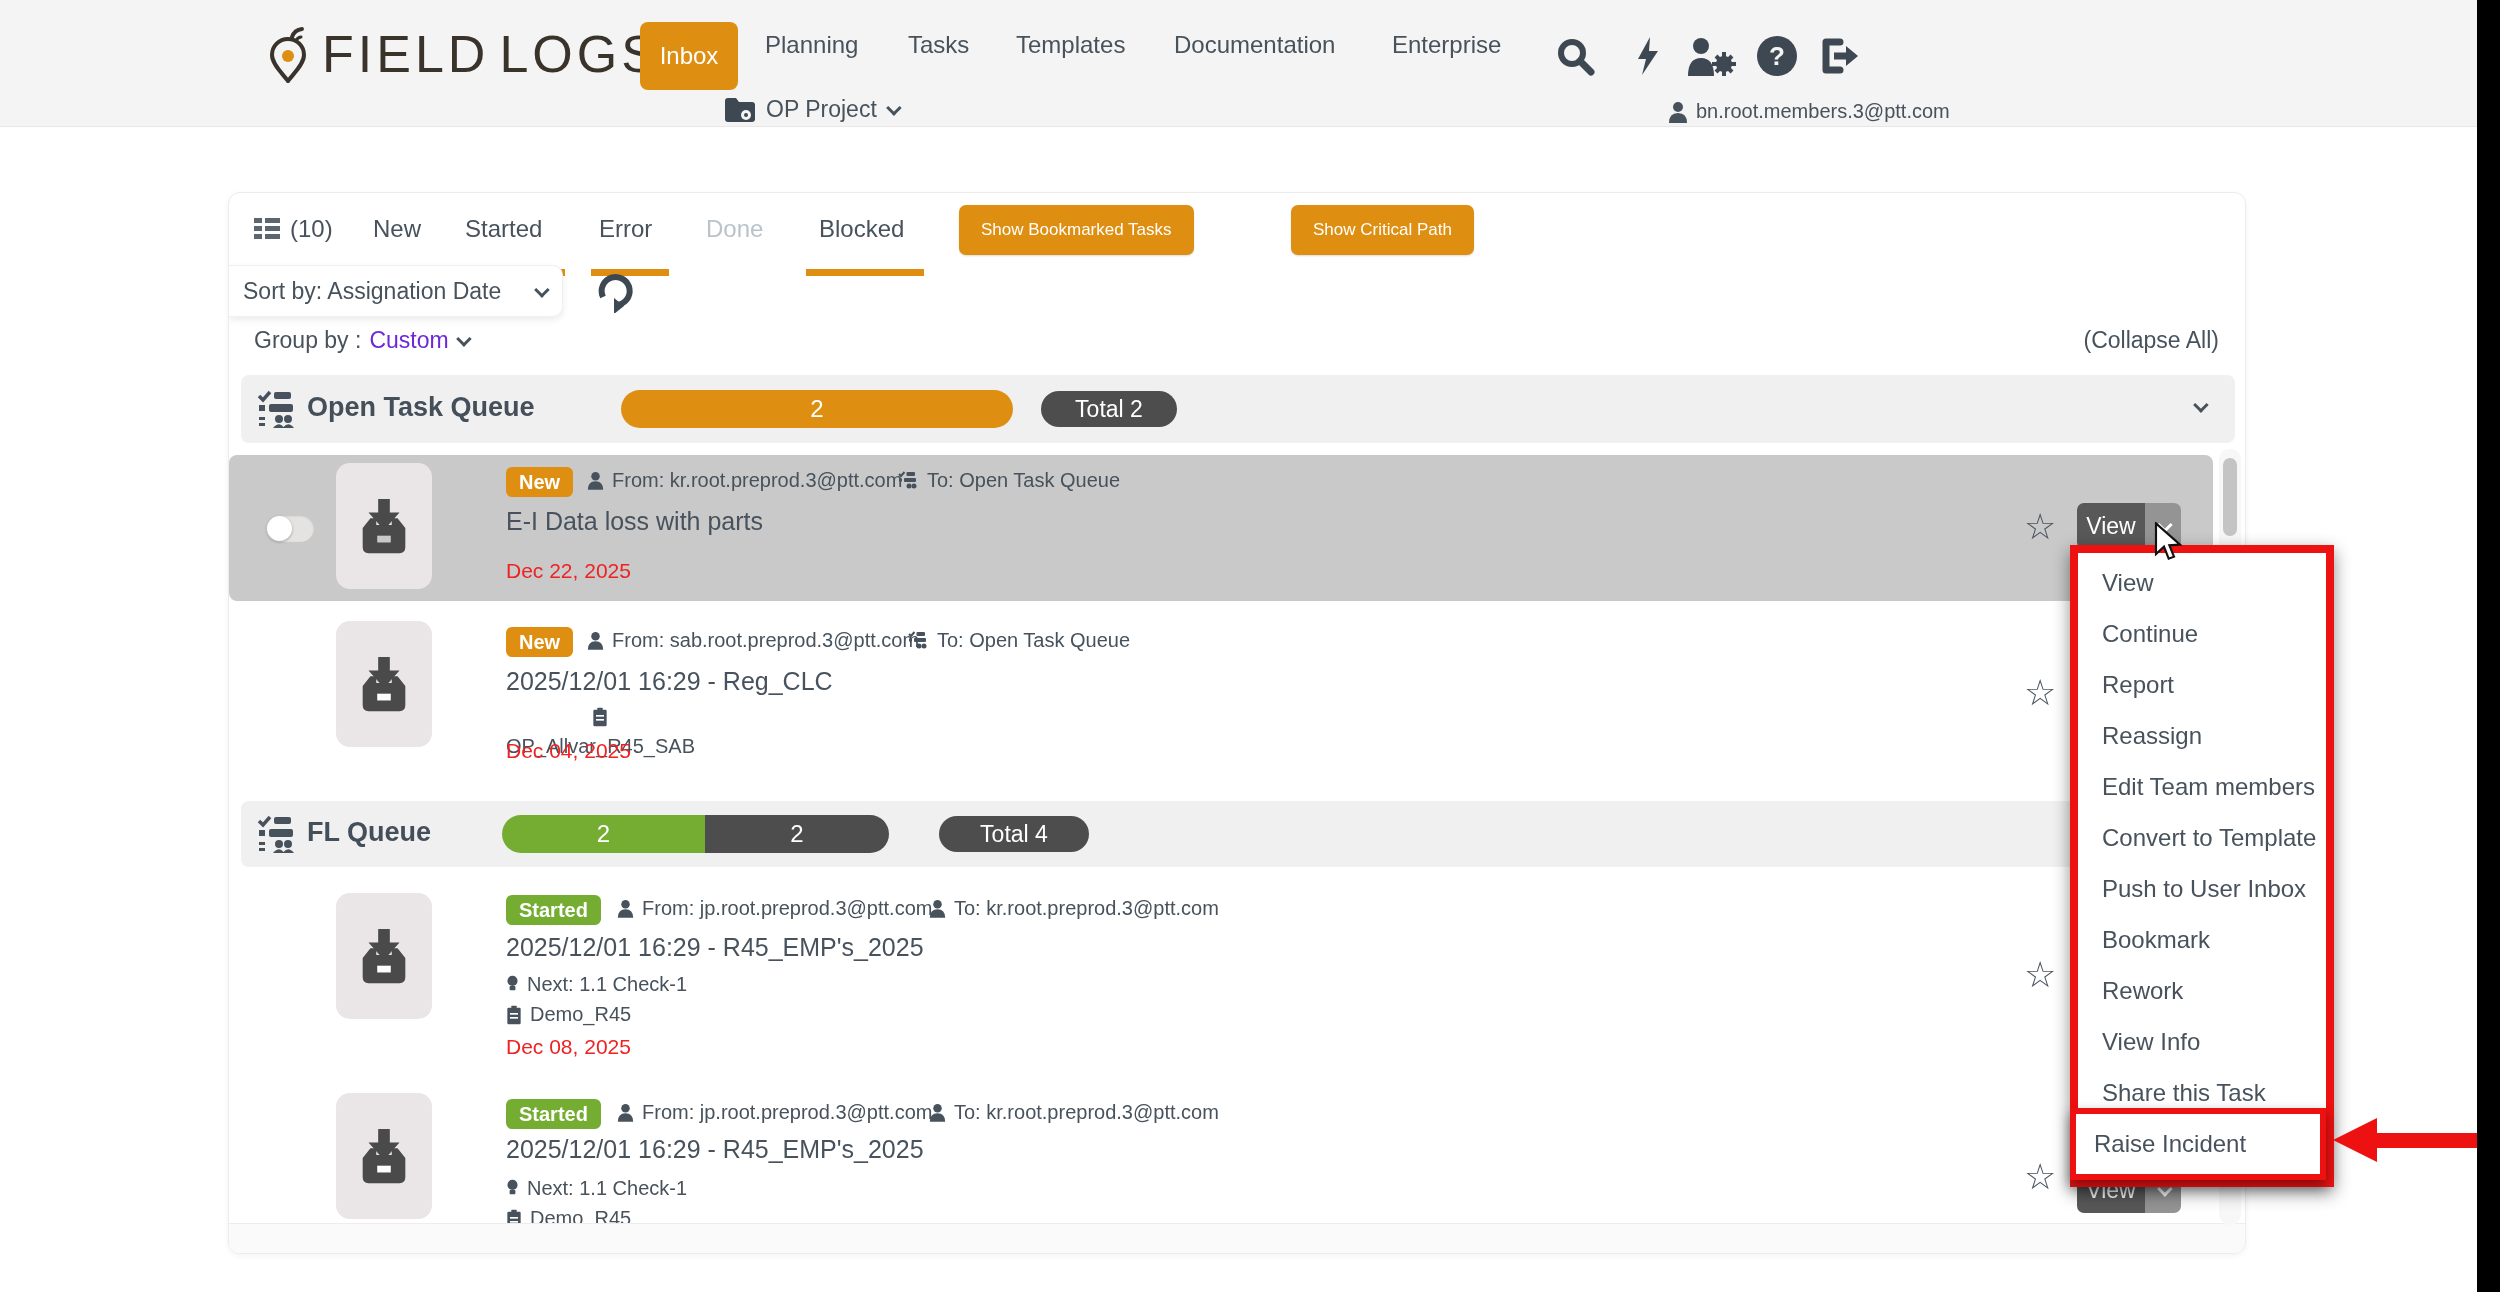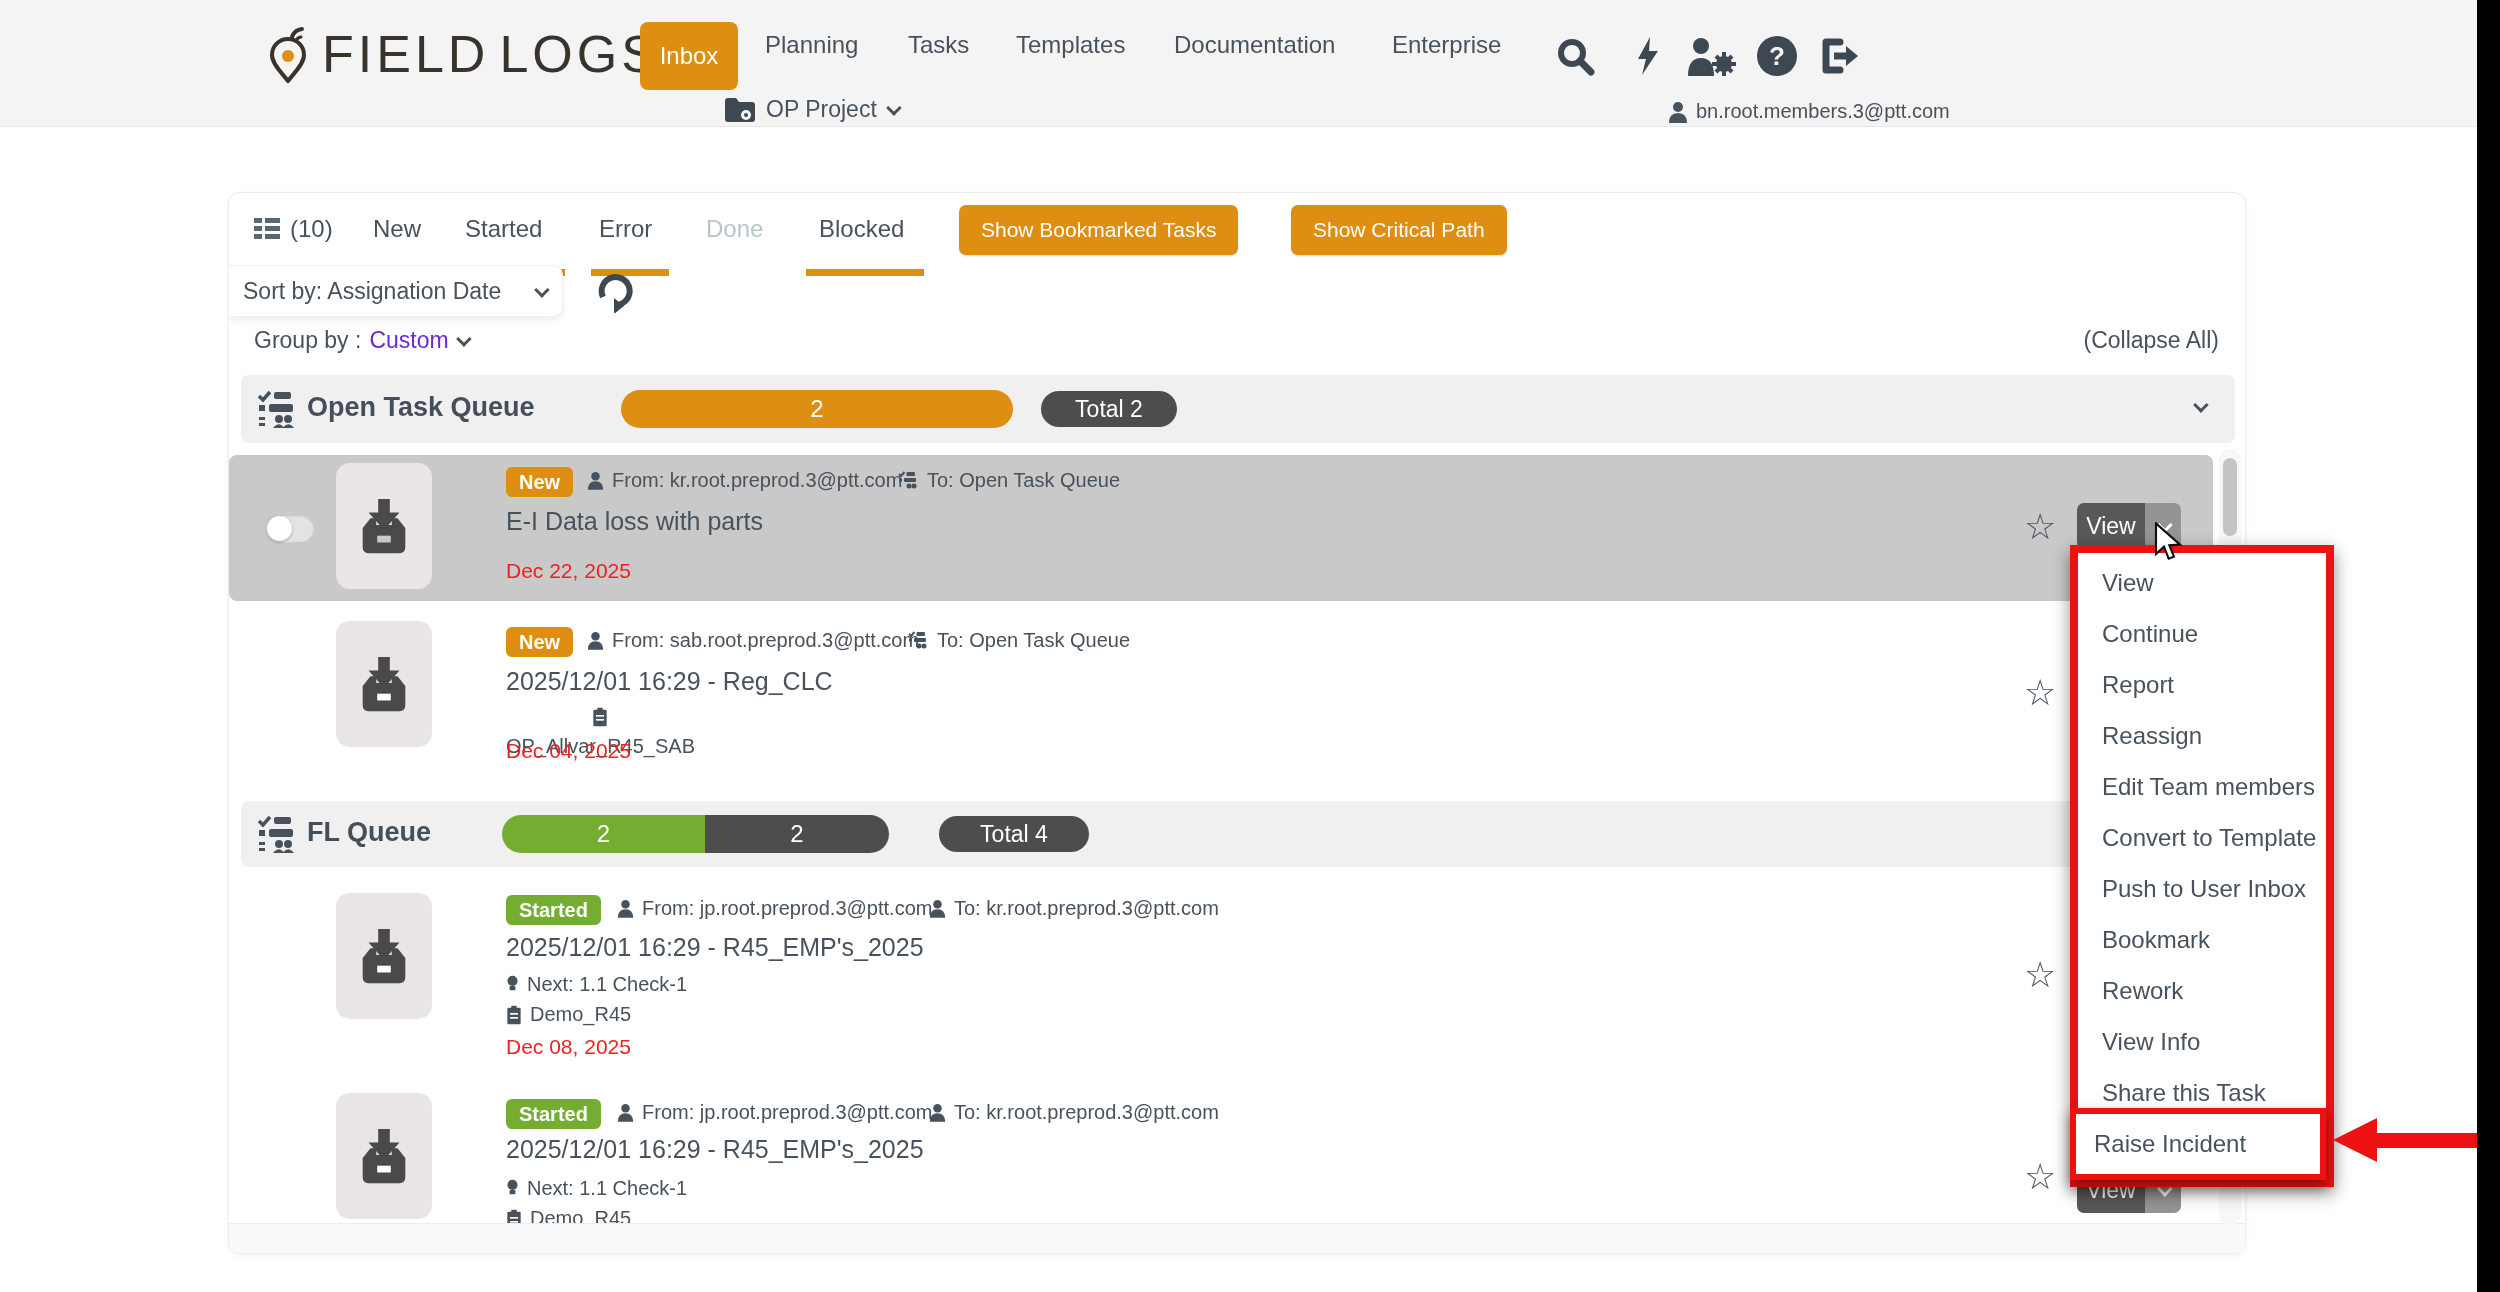--- a/index.html
+++ b/index.html
@@ -22,21 +22,21 @@
 
   
   .card { position:absolute; left:228px; top:192px; width:2018px; height:1062px; background:#fff; border:1px solid #ececec; border-radius:12px; box-shadow:0 2px 6px rgba(0,0,0,.05); overflow:hidden; }
 
   .grid-count { position:absolute; left:25px; top:22px; display:flex; align-items:center; gap:10px; font-size:24px; cursor:pointer; }
   .grid-icon { width:26px; height:22px; position:relative; }
   .grid-icon i { position:absolute; background:#5a6770; }
   .tab { position:absolute; top:22px; font-size:24px; cursor:pointer; }
   .tab-done { color:#b9c3ca; }
   .underline { position:absolute; top:76px; height:7px; background:#de8e10; }
-  .obtn { position:absolute; top:12px; height:50px; background:#de8e10; border-radius:7px; color:#fff; font-size:21px; display:flex; align-items:center; justify-content:center; padding:0 22px; cursor:pointer; box-shadow:0 1px 2px rgba(0,0,0,.15); }
+  .obtn { position:absolute; top:12px; height:50px; background:#de8e10; border-radius:7px; color:#fff; font-size:17px; display:flex; align-items:center; justify-content:center; padding:0 22px; cursor:pointer; box-shadow:0 1px 2px rgba(0,0,0,.15); }
   .func-select { position:absolute; left:1627px; top:8px; width:363px; height:58px; border:1px solid #dcdcdc; border-radius:9px; background:#fff; display:flex; align-items:center; justify-content:space-between; padding:0 22px; font-size:23px; cursor:pointer; }
   .sort-box { position:absolute; left:0; top:72px; width:334px; height:52px; background:#fff; border:1px solid #f0f0f0; border-left:none; border-radius:0 10px 10px 0; box-shadow:0 3px 7px rgba(0,0,0,.08); display:flex; align-items:center; justify-content:space-between; padding:0 16px 0 14px; font-size:23px; cursor:pointer; }
   .refresh { position:absolute; left:366px; top:76px; width:42px; height:44px; cursor:pointer; color:#3d4852; }
   .group-row { position:absolute; left:25px; top:134px; display:flex; align-items:center; gap:8px; font-size:23px; }
   .group-custom { color:#6d28d9; cursor:pointer; }
   .collapse-all { position:absolute; right:26px; top:134px; font-size:23px; cursor:pointer; }
 
   .section-bar { position:absolute; left:12px; width:1994px; height:68px; background:#f0f0f0; border-radius:8px; }
   .section-title { position:absolute; left:66px; top:17px; font-size:27px; font-weight:bold; color:#444f59; }
   .pill { position:absolute; border-radius:19px; color:#fff; font-size:24px; display:flex; align-items:center; justify-content:center; }

